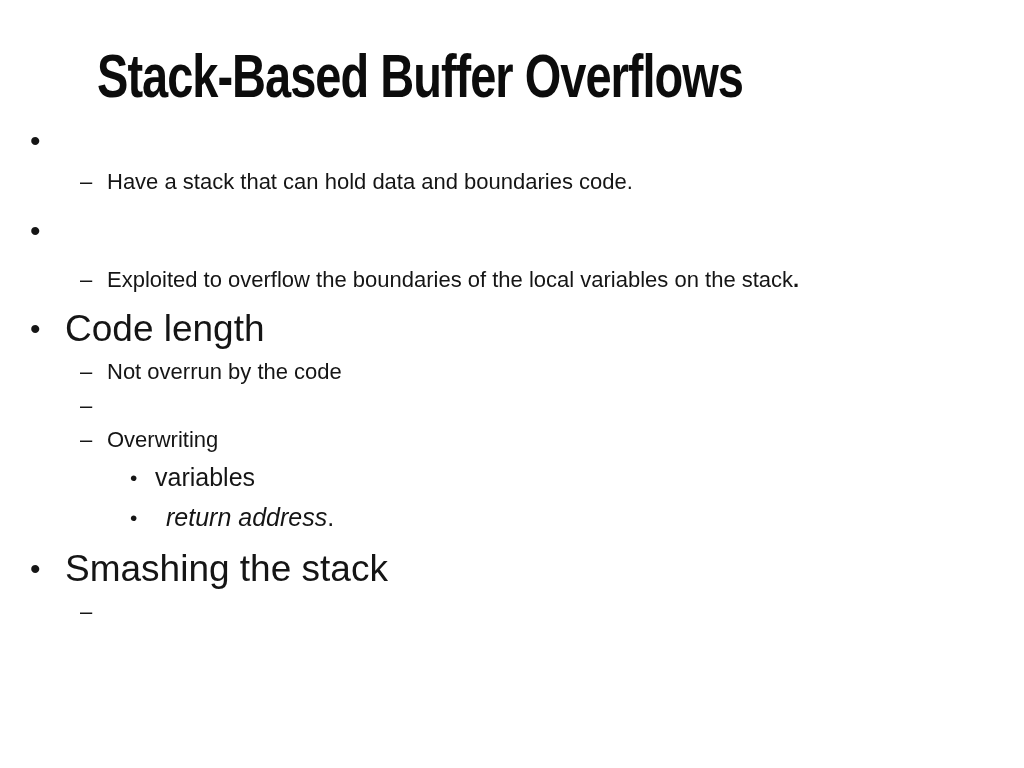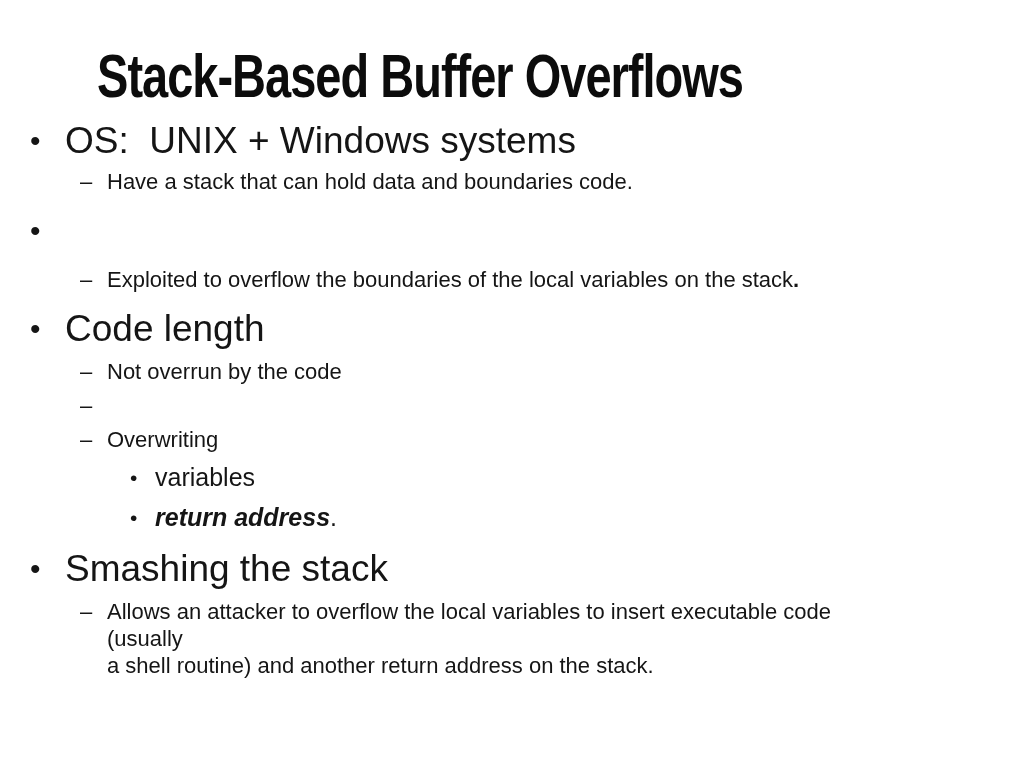--- a/index.html
+++ b/index.html
@@ -71,34 +71,33 @@
   
   .l3 {
     font-size: 25px;
     line-height: 31px;
     margin-top: 9px;
     padding-left: 130px;
   }
   .l3 .mk { width: 25px; font-size: 21px; line-height: 31px; }
   
   .bp { font-weight: bold; }
-  .emph { font-weight: bold; font-style: italic; }
+  .emph { font-weight: normal; font-style: italic; margin-left: 11px; }
 </style>
 </head>
 <body>
 
 <div class="slide">
 
   <h1 class="title">Stack-Based Buffer Overflows</h1>
 
   <div class="content">
 
     <div class="row l1 first">
       <span class="mk">•</span>
-      <span class="tx">OS:  UNIX + Windows systems</span>
     </div>
 
     <div class="row l2 sp-sm">
       <span class="mk">–</span>
       <span class="tx">Have a stack that can hold data and boundaries code.</span>
     </div>
 
     <div class="row l1">
       <span class="mk">•</span>
     </div>
@@ -137,18 +136,16 @@
       <span class="tx"><span class="emph">return address</span><span>.</span></span>
     </div>
 
     <div class="row l1">
       <span class="mk">•</span>
       <span class="tx">Smashing the stack</span>
     </div>
 
     <div class="row l2">
       <span class="mk">–</span>
-      <span class="tx">Allows an attacker to overflow the local variables to insert executable code (usually
-a shell routine) and another return address on the stack.</span>
     </div>
 
   </div>
 </div>
 
 </body></html>

